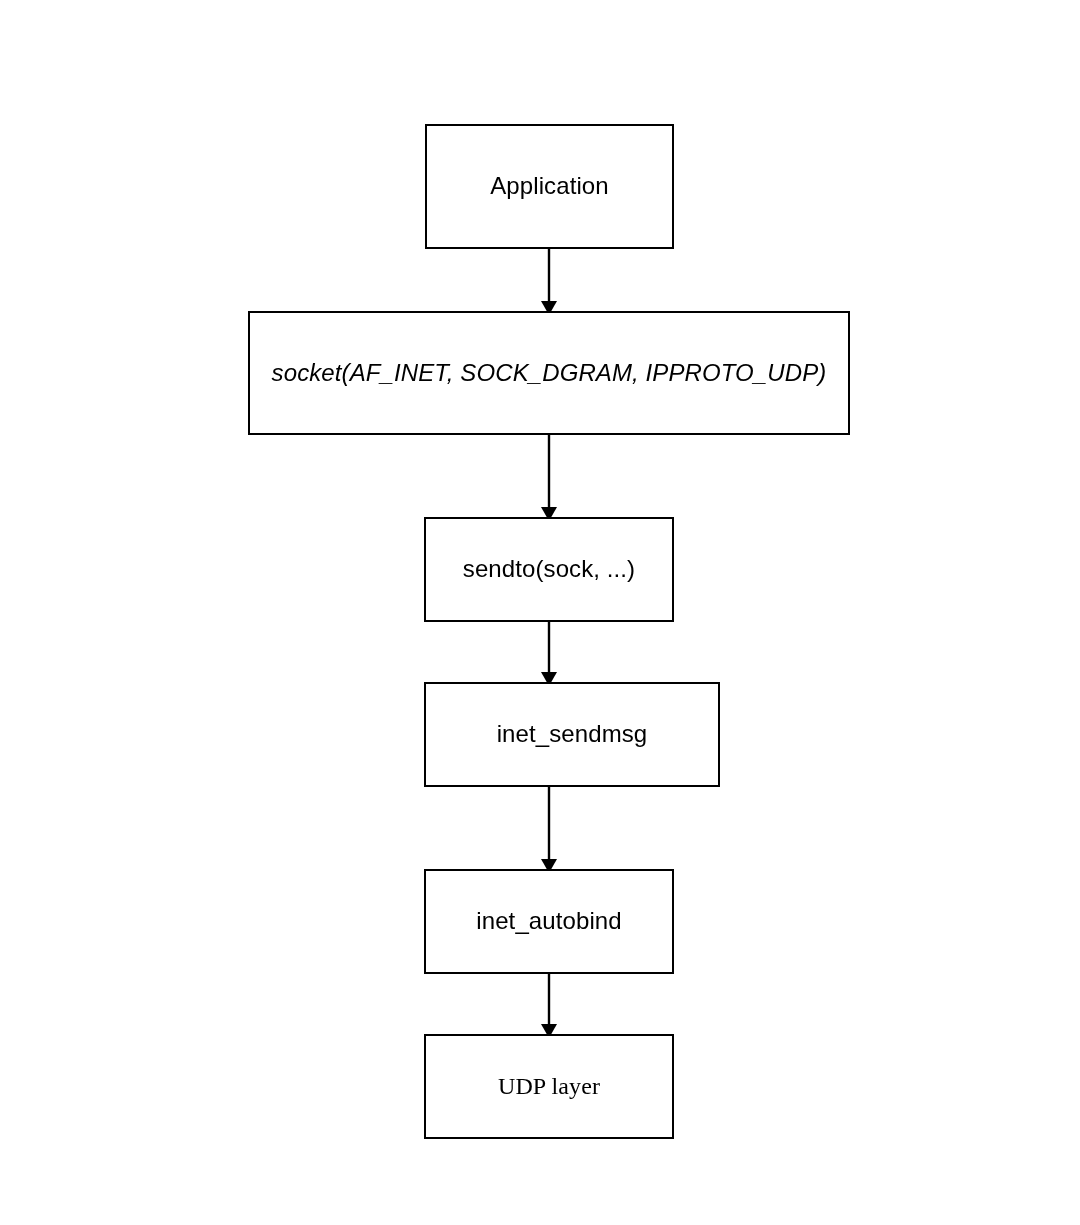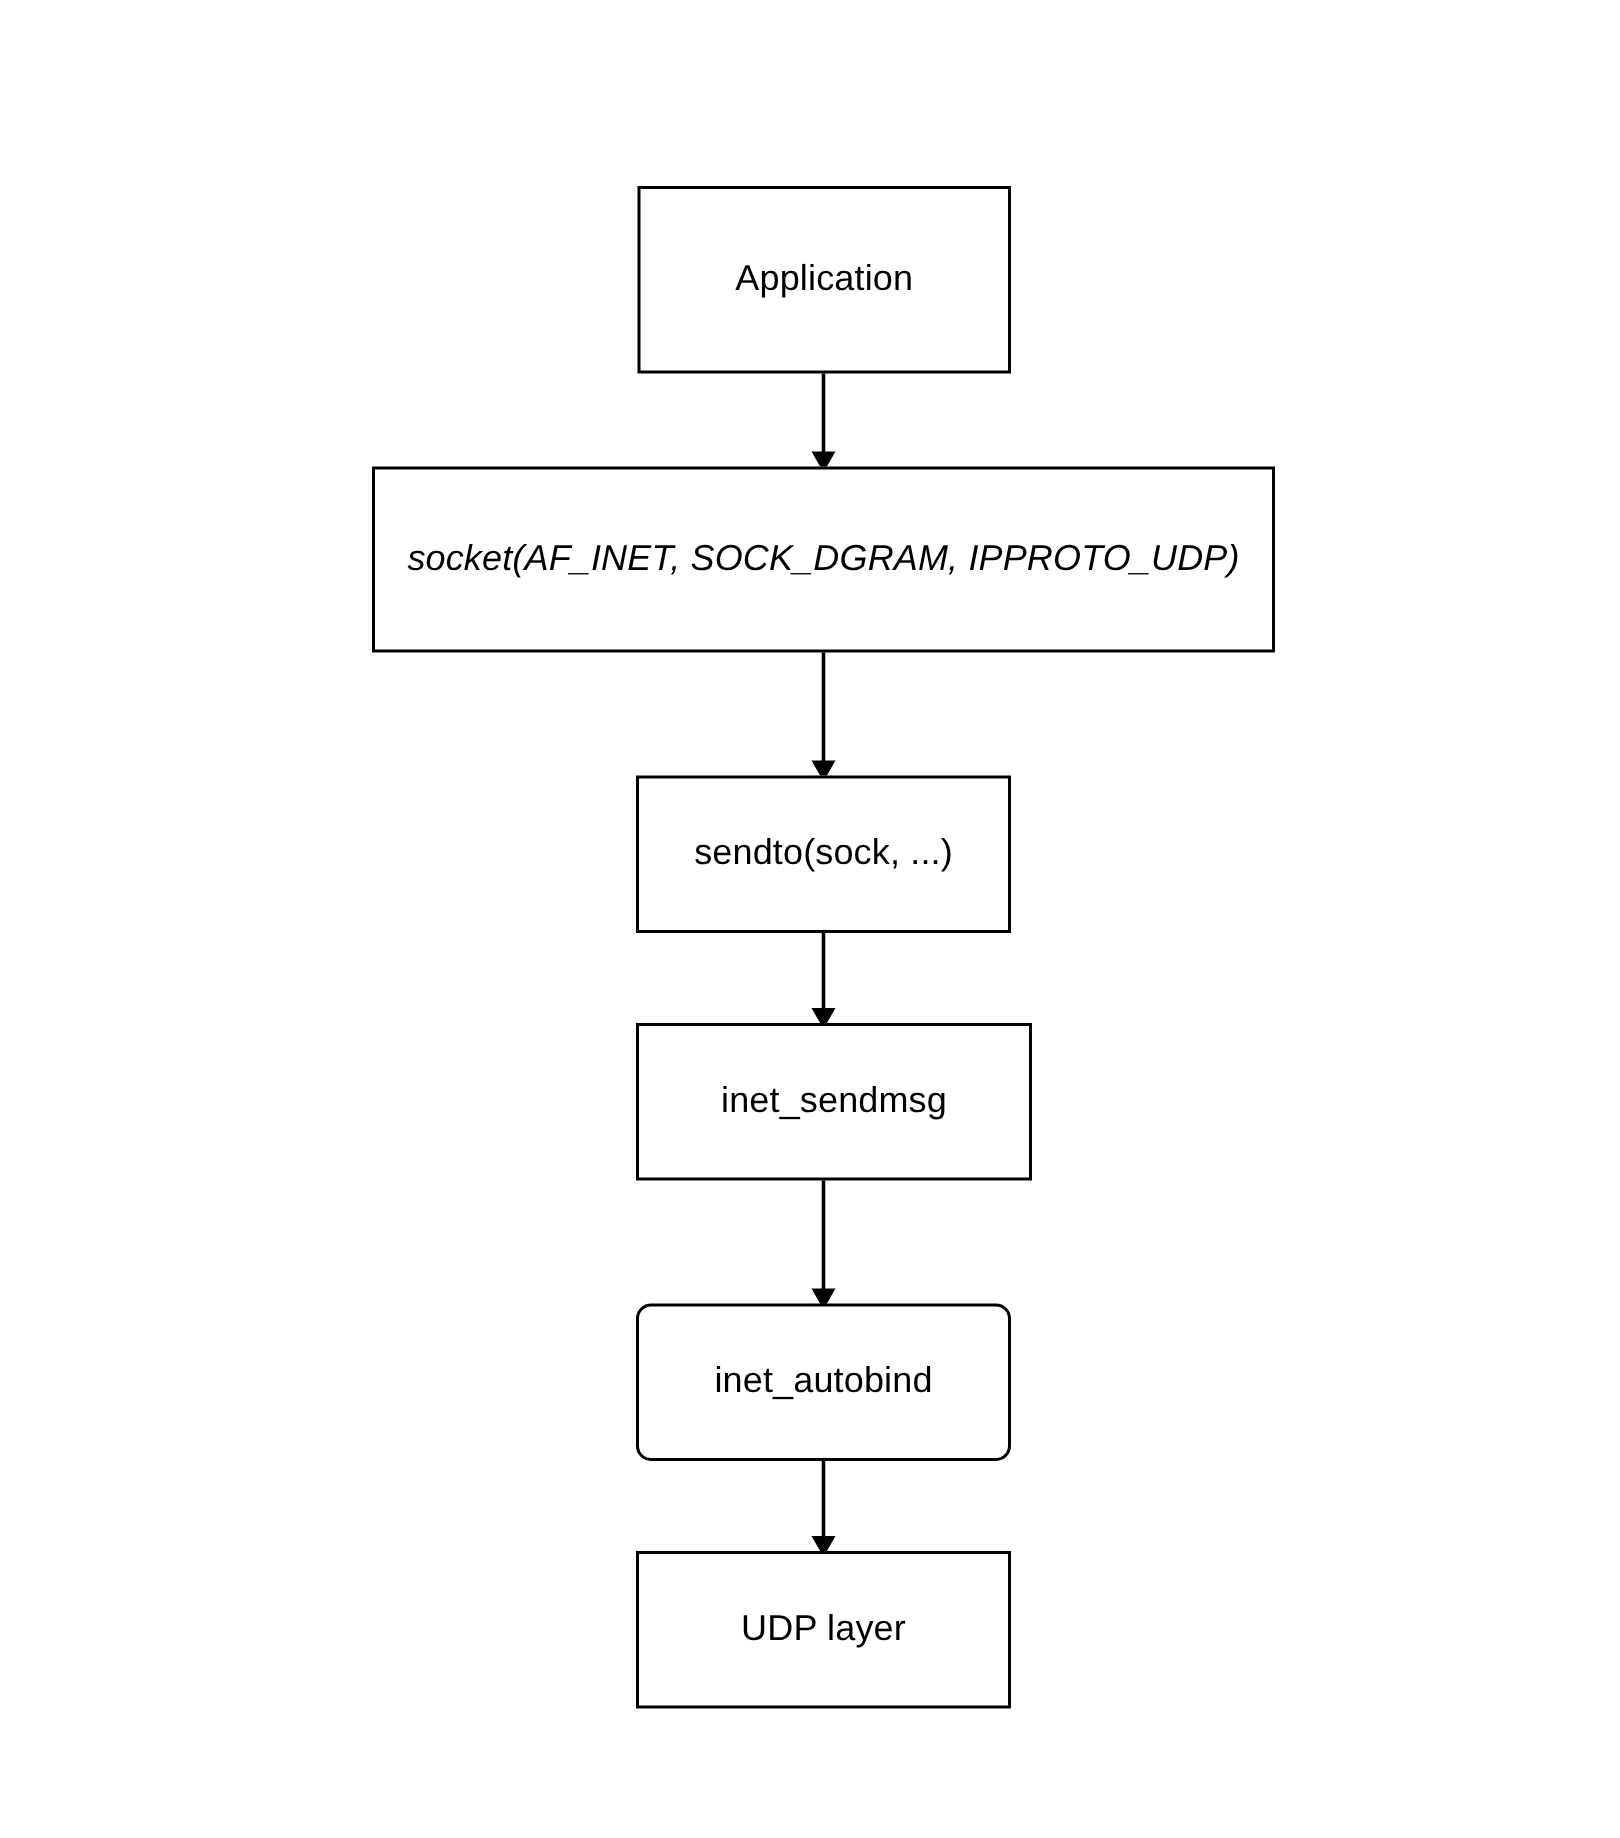--- a/index.html
+++ b/index.html
@@ -89,25 +89,25 @@
   </div>
 
   <div class="flow-node" style="left:248px; top:311px; width:602px; height:124px;font-style:italic;">
     <span>socket(AF_INET, SOCK_DGRAM, IPPROTO_UDP)</span>
   </div>
 
   <div class="flow-node" style="left:424px; top:517px; width:250px; height:105px;text-align:right;">
     <span>sendto(sock, ...)</span>
   </div>
 
-  <div class="flow-node" style="left:424px; top:682px; width:264px; height:105px;">
+  <div class="flow-node" style="left:424px; top:682px; width:296px; height:105px;">
     <span>inet_sendmsg</span>
   </div>
 
-  <div class="flow-node" style="left:424px; top:869px; width:250px; height:105px;border-radius:10px;">
+  <div class="flow-node" style="left:424px; top:869px; width:250px; height:105px;">
     <span>inet_autobind</span>
   </div>
 
-  <div class="flow-node" style="left:424px; top:1034px; width:250px; height:105px;">
+  <div class="flow-node" style="left:424px; top:1034px; width:250px; height:105px;font-family:Liberation Serif, serif;">
     <span>UDP layer</span>
   </div>
 
 </div>
 
 </body></html>

